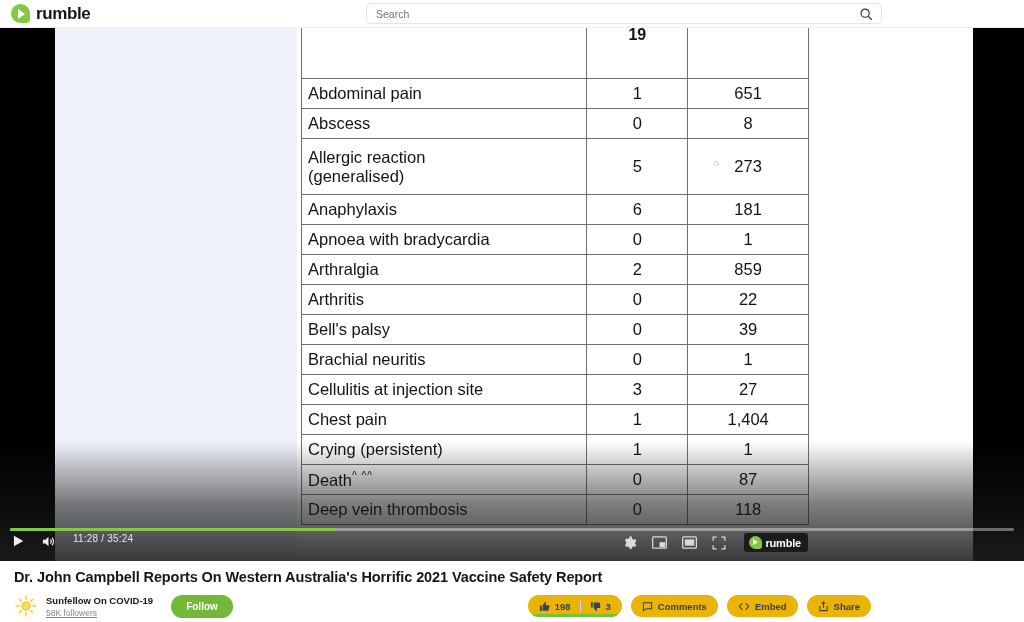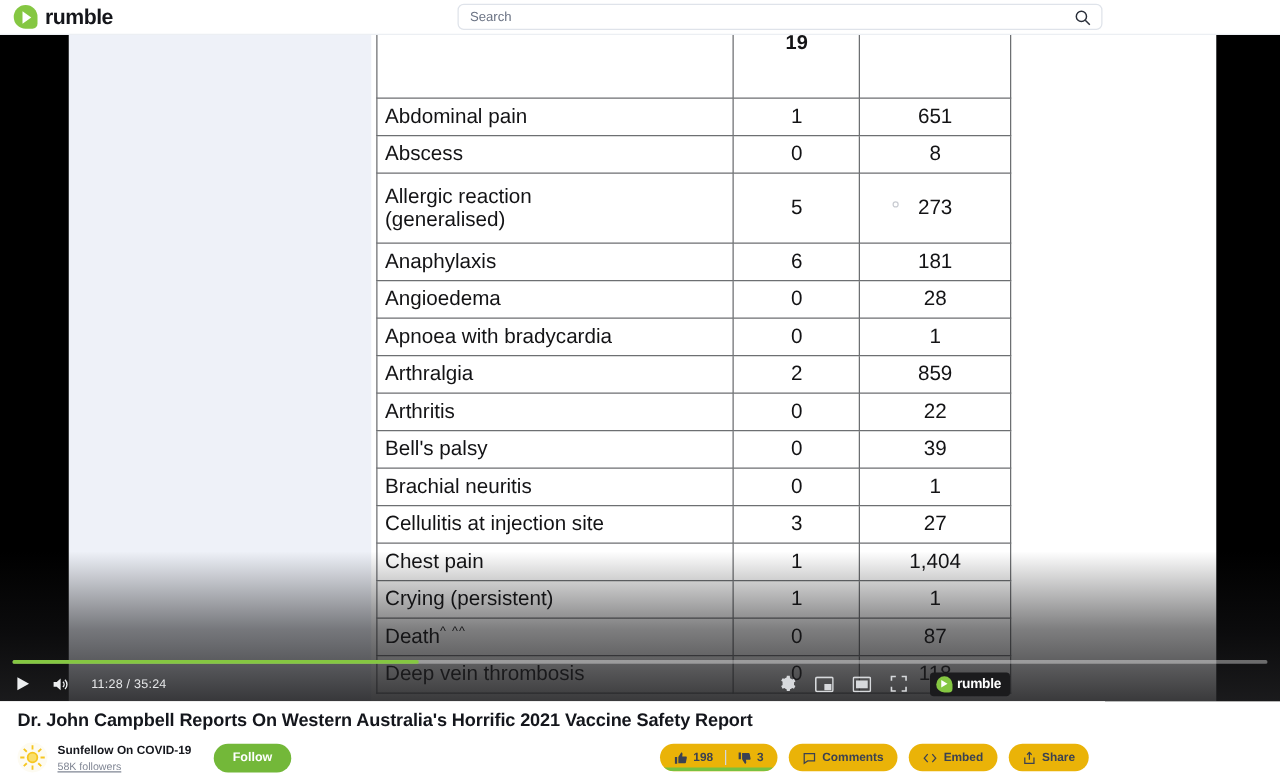--- a/index.html
+++ b/index.html
@@ -122,21 +122,21 @@
     background: rgba(255,255,255,0.38);
     border-radius: 2px;
   }
   .progress-fill {
     position: absolute; left: 0; top: 0; height: 3px;
     background: #85c742; border-radius: 2px;
   }
   .controls {
     position: absolute; left: 0; bottom: 0;
     width: 816px; height: 28px;
-    display: flex; align-items: center;
+    display: flex; align-items: flex-start;
     color: #e9eaec;
   }
   .ctl { display: flex; align-items: center; justify-content: center; cursor: pointer; }
   .ctl-play { margin-left: 10px; width: 16px; height: 16px; }
   .ctl-vol { margin-left: 13px; width: 18px; height: 16px; }
   .time-label {
     margin-left: 16px; font-size: 10px; color: #e6e7e9;
     font-family: "Liberation Sans", sans-serif; letter-spacing: 0.2px;
   }
   .ctl-right {
@@ -242,25 +242,20 @@
           </tr>
           <tr class="tall">
             <td class="two-line">Allergic reaction<br>(generalised)</td>
             <td class="num">5</td>
             <td class="num">273</td>
           </tr>
           <tr>
             <td>Anaphylaxis</td>
             <td class="num">6</td>
             <td class="num">181</td>
-          </tr>
-          <tr>
-            <td>Angioedema</td>
-            <td class="num">0</td>
-            <td class="num">28</td>
           </tr>
           <tr>
             <td>Apnoea with bradycardia</td>
             <td class="num">0</td>
             <td class="num">1</td>
           </tr>
           <tr>
             <td>Arthralgia</td>
             <td class="num">2</td>
             <td class="num">859</td>

